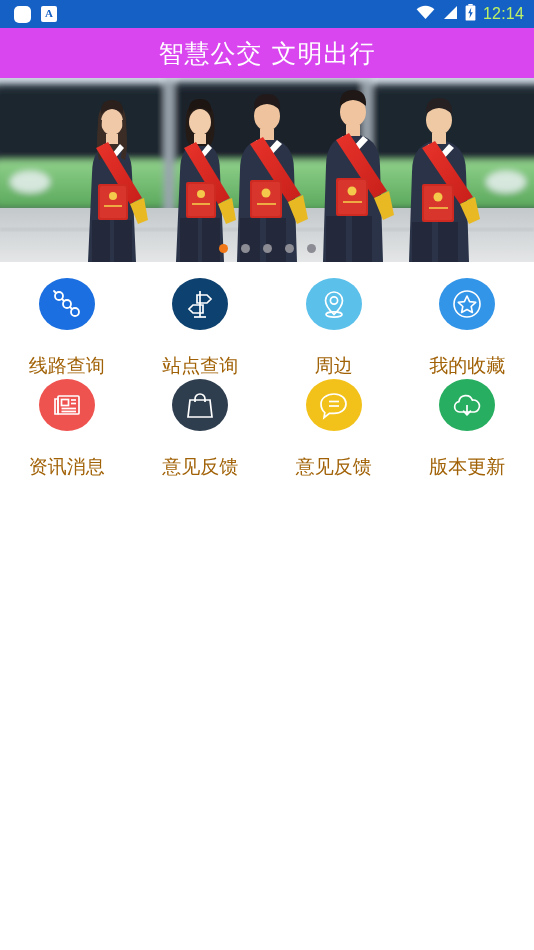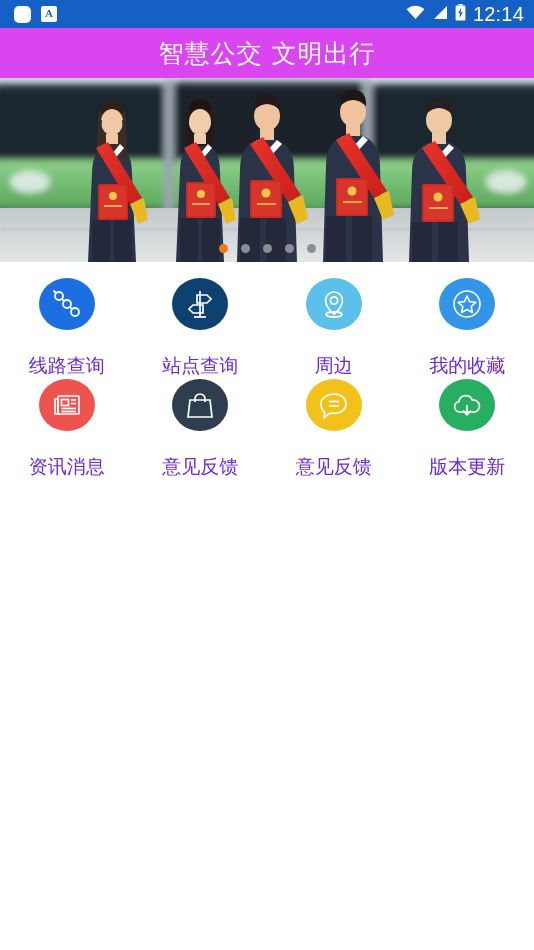--- a/index.html
+++ b/index.html
@@ -35,23 +35,23 @@
     font-size: 11px;
     font-weight: bold;
     line-height: 14px;
     text-align: center;
     font-family: "Liberation Serif", serif;
   }
   .icon-wifi { display:block; }
   .icon-signal { display:block; }
   .icon-battery { display:block; }
   .sb-time {
-    font-size: 20px;
+    font-size: 16px;
     letter-spacing: .2px;
-    color: #ffffff;
+    color: #bef264;
     font-family: "Liberation Sans", sans-serif;
   }
 
   
   .titlebar {
     height: 50px;
     background: #d946ef;
     display: flex;
     align-items: center;
     justify-content: center;
@@ -104,21 +104,21 @@
     width: 56px; height: 56px;
     border-radius: 50%;
     display: flex;
     align-items: center;
     justify-content: center;
   }
   .badge svg { display: block; }
   .cell-label {
     margin-top: 23px;
     font-size: 19px;
-    color: #6d28d9;
+    color: #a16207;
     font-family: "DejaVu Sans", sans-serif;
     white-space: nowrap;
   }
 </style>
 </head>
 <body>
 
 <div class="statusbar">
   <div class="sb-left">
     <div class="icon-roundsquare"></div>

